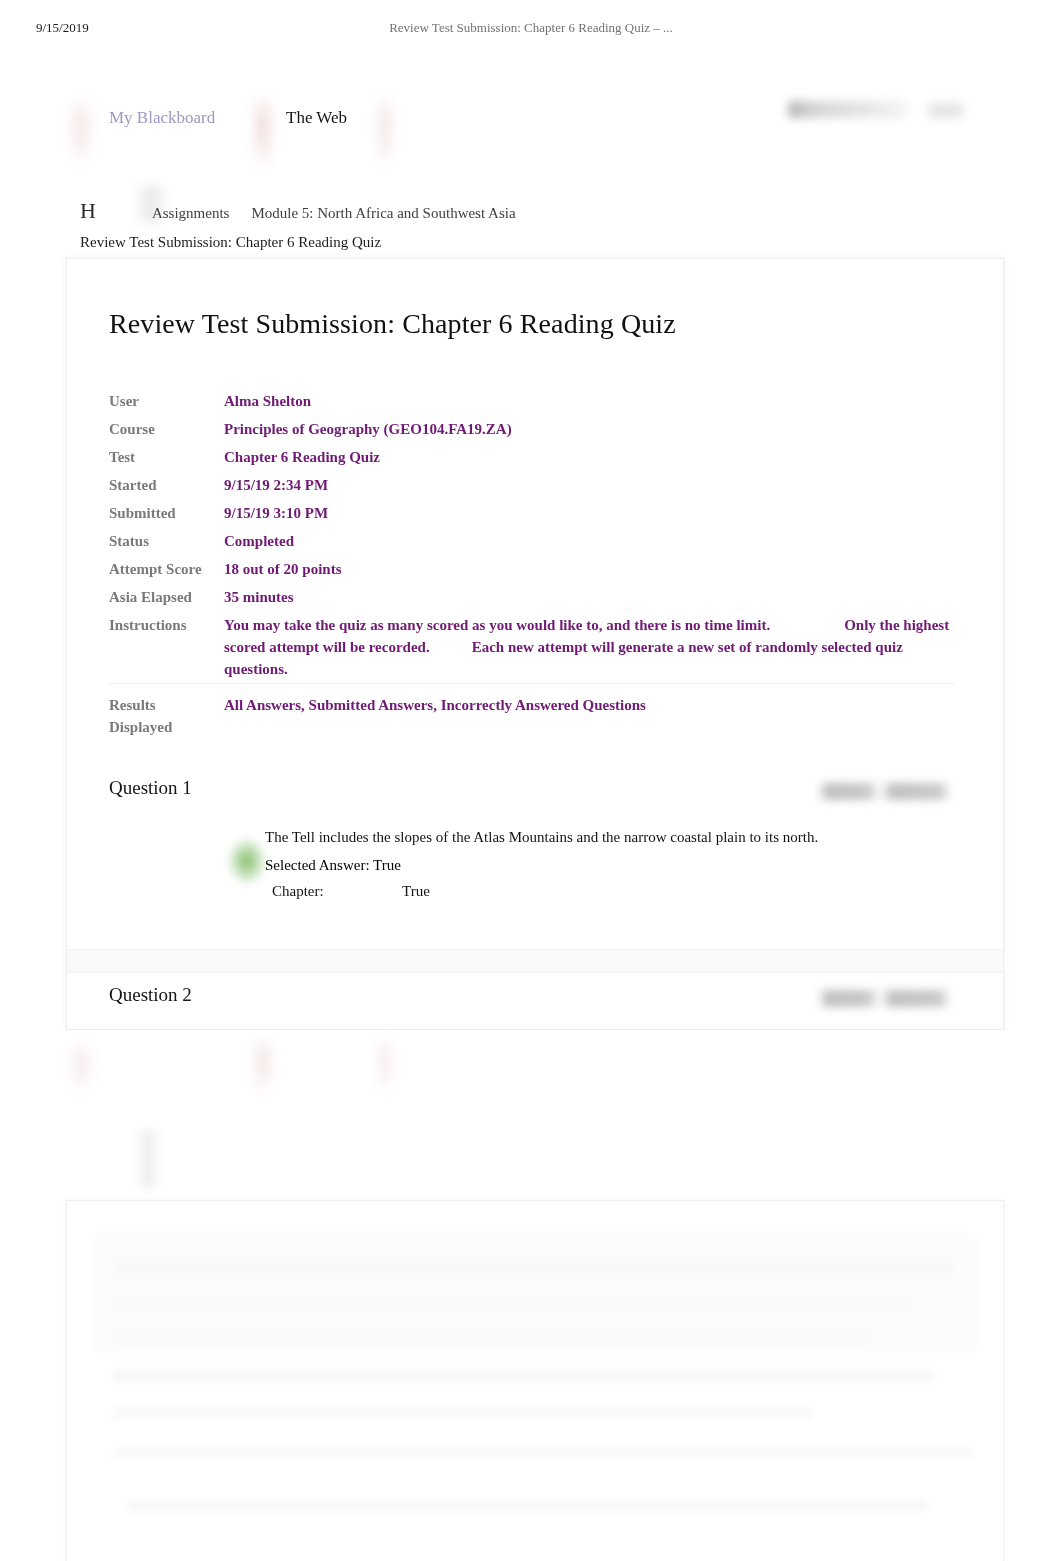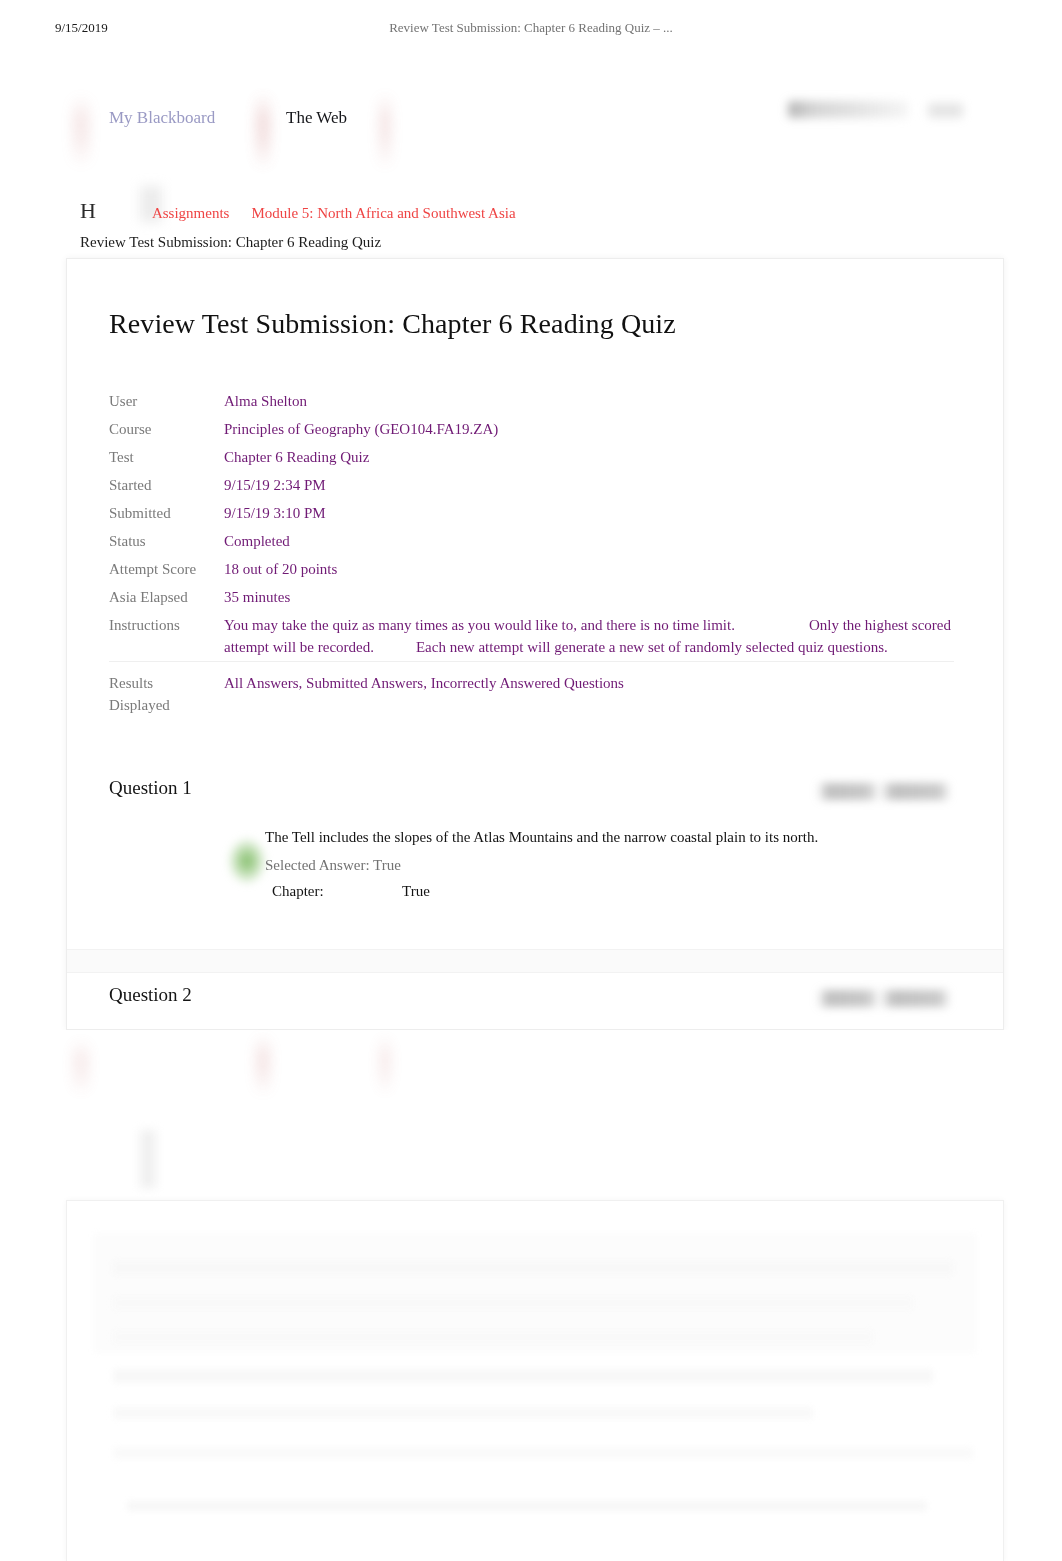--- a/index.html
+++ b/index.html
@@ -28,21 +28,21 @@
   
   .print-header {
     position: absolute;
     left: 0;
     top: 20px;
     width: 1062px;
     height: 26px;
   }
   .print-date {
     position: absolute;
-    left: 55px;
+    left: 36px;
     top: 0;
     font-size: 13px;
     color: #1a1a1a;
     white-space: nowrap;
   }
   .print-title {
     position: absolute;
     left: 0;
     top: 0;
     width: 1062px;
@@ -114,21 +114,21 @@
     font-size: 15px;
     line-height: 25px;
     color: #6c6c6c;
   }
   .breadcrumb .crumb-h {
     font-size: 22px;
     color: #2a2a2a;
     margin-right: 56px;
   }
   .breadcrumb .crumb {
-    color: #ef4444;
+    color: #404040;
     margin-right: 22px;
   }
   .breadcrumb .crumb-line2 {
     display: block;
     color: #1d1d1d;
     margin-top: 4px;
   }
   .crumb-blur {
     position: absolute;
     left: 140px; top: 186px;
@@ -167,20 +167,21 @@
     left: 42px;
     top: 128px;
     width: 845px;
     border-collapse: collapse;
     font-size: 15px;
   }
   .info-table td {
     padding: 3px 0 3px 0;
     vertical-align: top;
     line-height: 22px;
+    font-weight: bold;
   }
   .info-table td.label {
     width: 95px;
     color: #7a7a7a;
     padding-right: 20px;
   }
   .info-table td.value {
     color: #701a75;
   }
   .info-table tr.sep td {
@@ -263,21 +264,21 @@
     margin-left: 198px;
     font-size: 15px;
     line-height: 28px;
     color: #131313;
   }
   .q-selected {
     position: relative;
     margin-left: 198px;
     font-size: 15px;
     line-height: 28px;
-    color: #737373;
+    color: #000000;
   }
   .answers-row {
     position: relative;
     margin-left: 205px;
     font-size: 15px;
     line-height: 25px;
     color: #131313;
   }
   .answers-label {
     display: inline-block;
@@ -402,21 +403,21 @@
       <tr>
         <td class="label">Attempt Score</td>
         <td class="value">18 out of 20 points</td>
       </tr>
       <tr>
         <td class="label">Asia Elapsed</td>
         <td class="value">35 minutes</td>
       </tr>
       <tr>
         <td class="label">Instructions</td>
-        <td class="value"><span>You may take the quiz as many times as you would like to, and there is no time limit.</span><span class="gap-lg"></span><span>Only the highest scored attempt will be recorded.</span><span class="gap-sm"></span><span>Each new attempt will generate a new set of randomly selected quiz questions.</span></td>
+        <td class="value"><span>You may take the quiz as many scored as you would like to, and there is no time limit.</span><span class="gap-lg"></span><span>Only the highest scored attempt will be recorded.</span><span class="gap-sm"></span><span>Each new attempt will generate a new set of randomly selected quiz questions.</span></td>
       </tr>
       <tr class="sep">
         <td class="label">Results Displayed</td>
         <td class="value">All Answers, Submitted Answers, Incorrectly Answered Questions</td>
       </tr>
     </tbody>
       </table>
 
     <div class="question q1">
       <div class="q-header">

